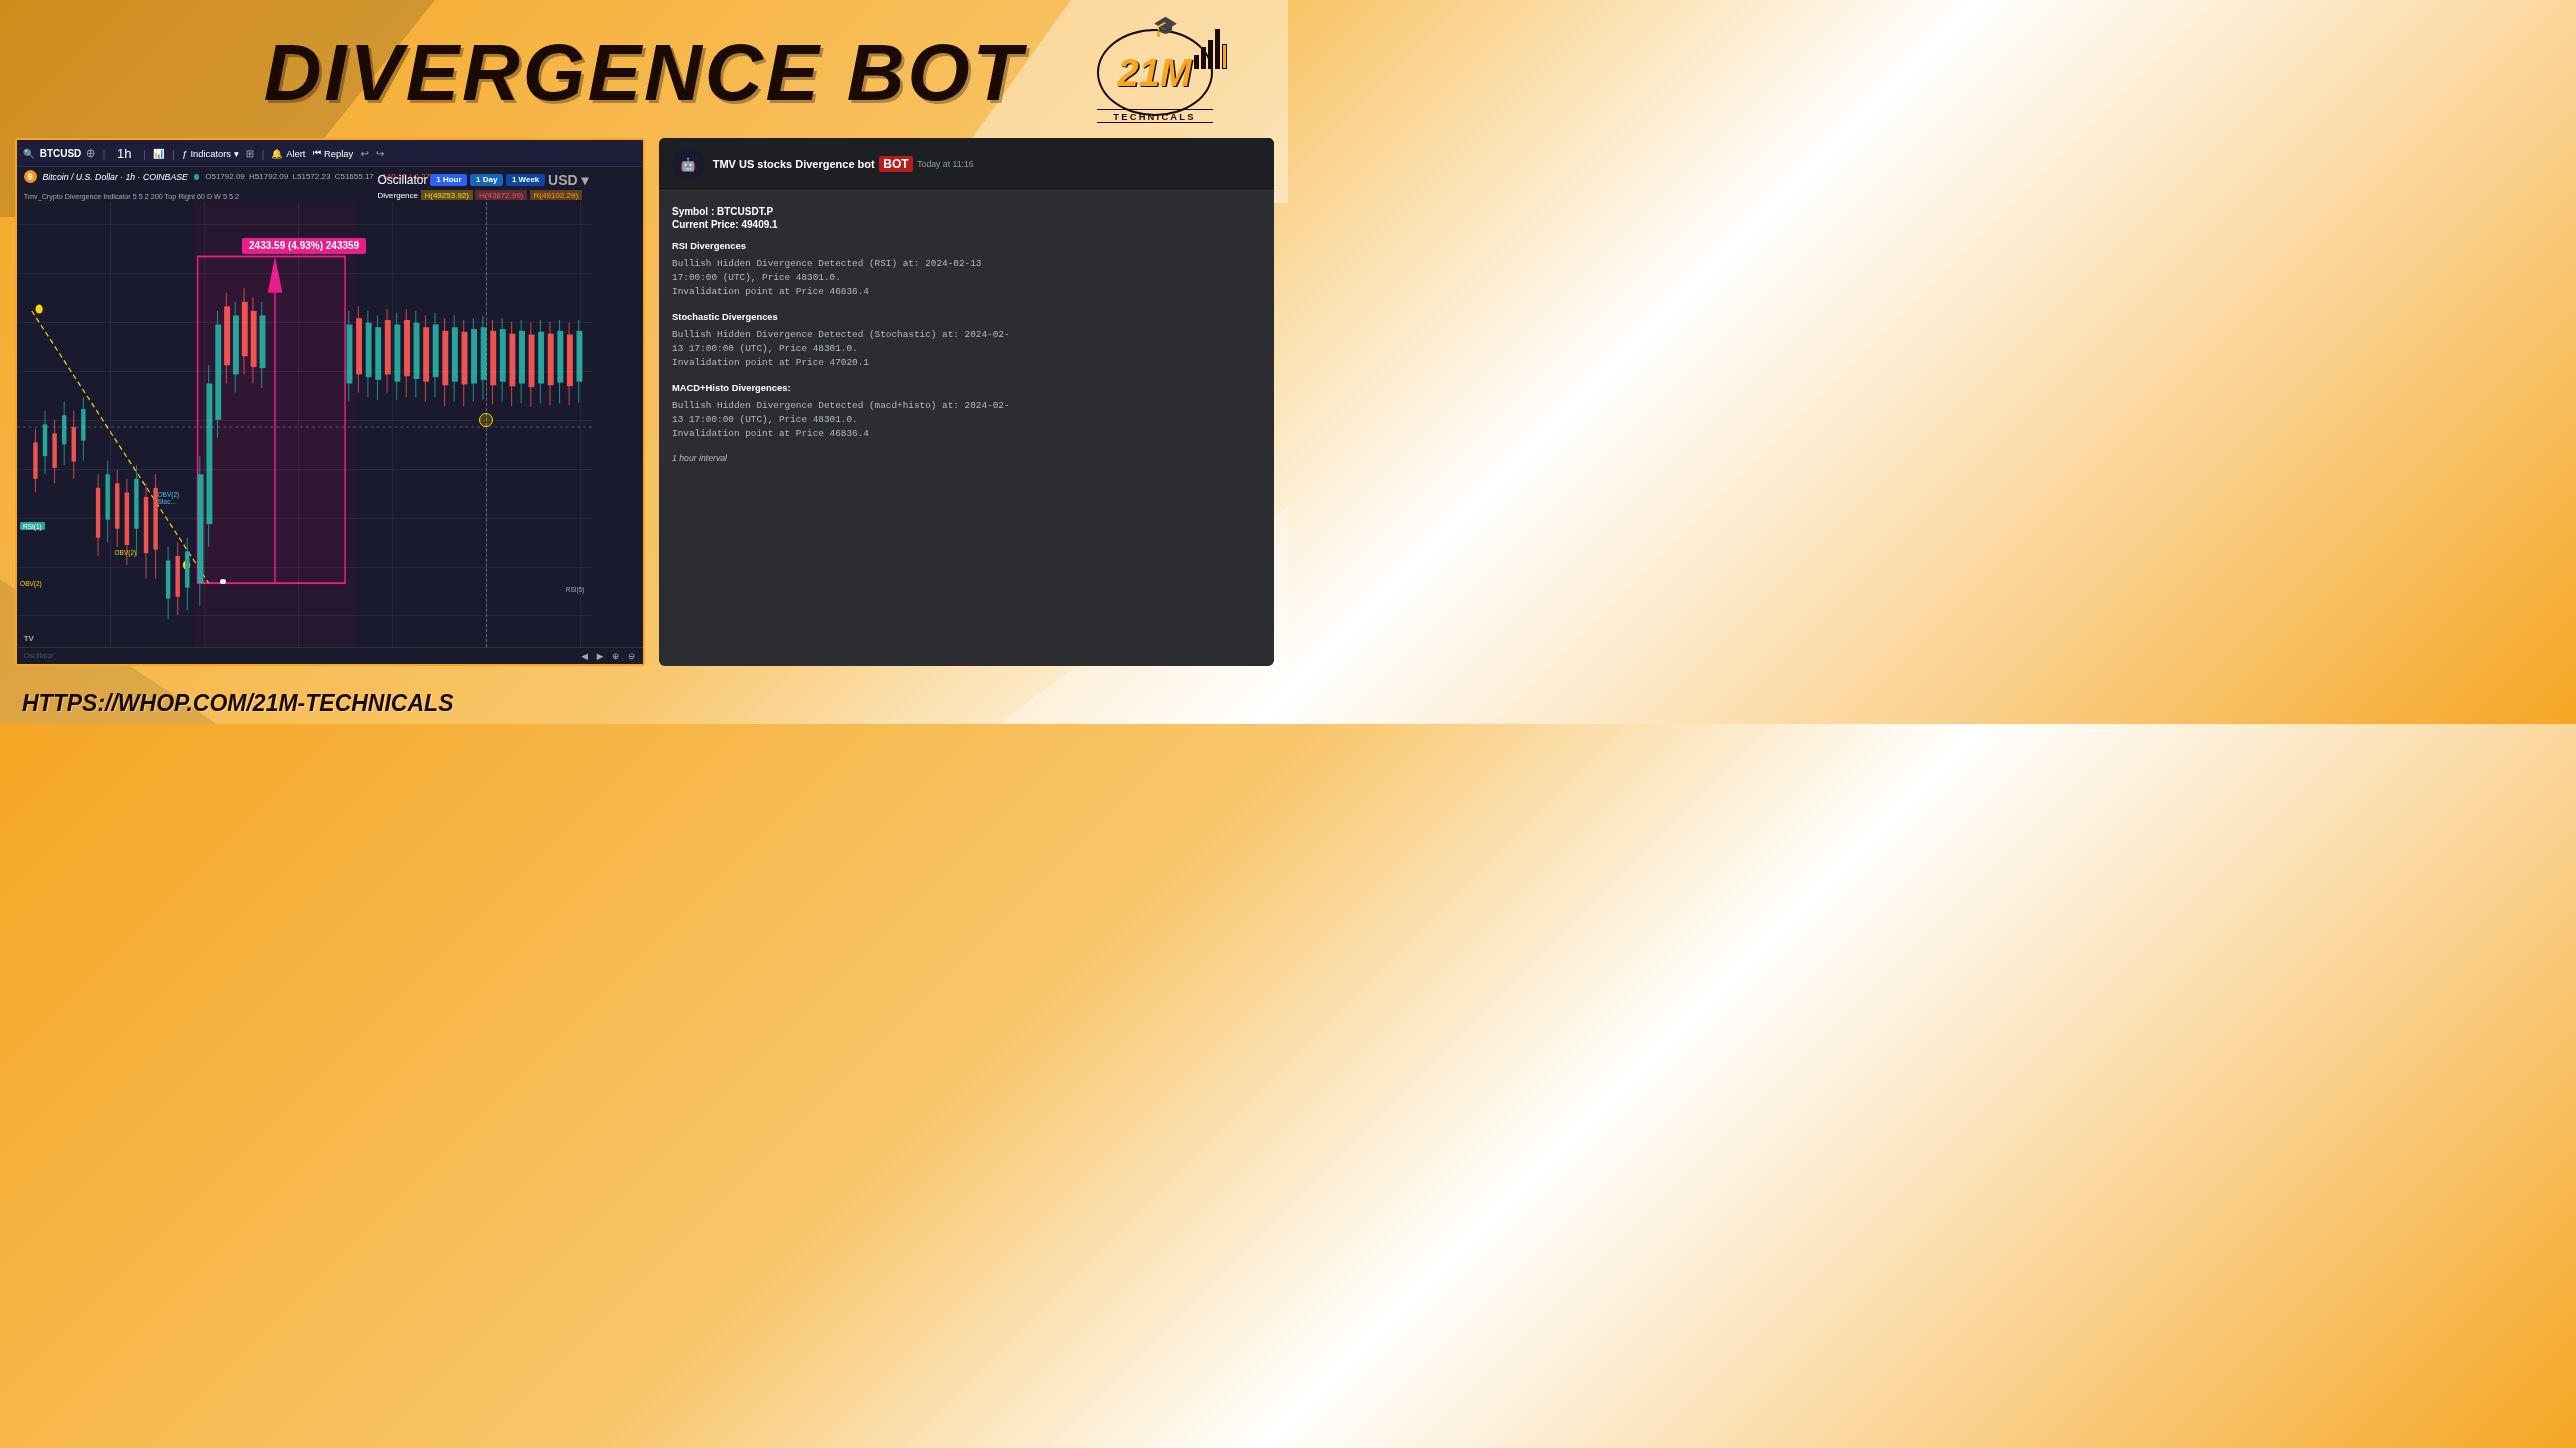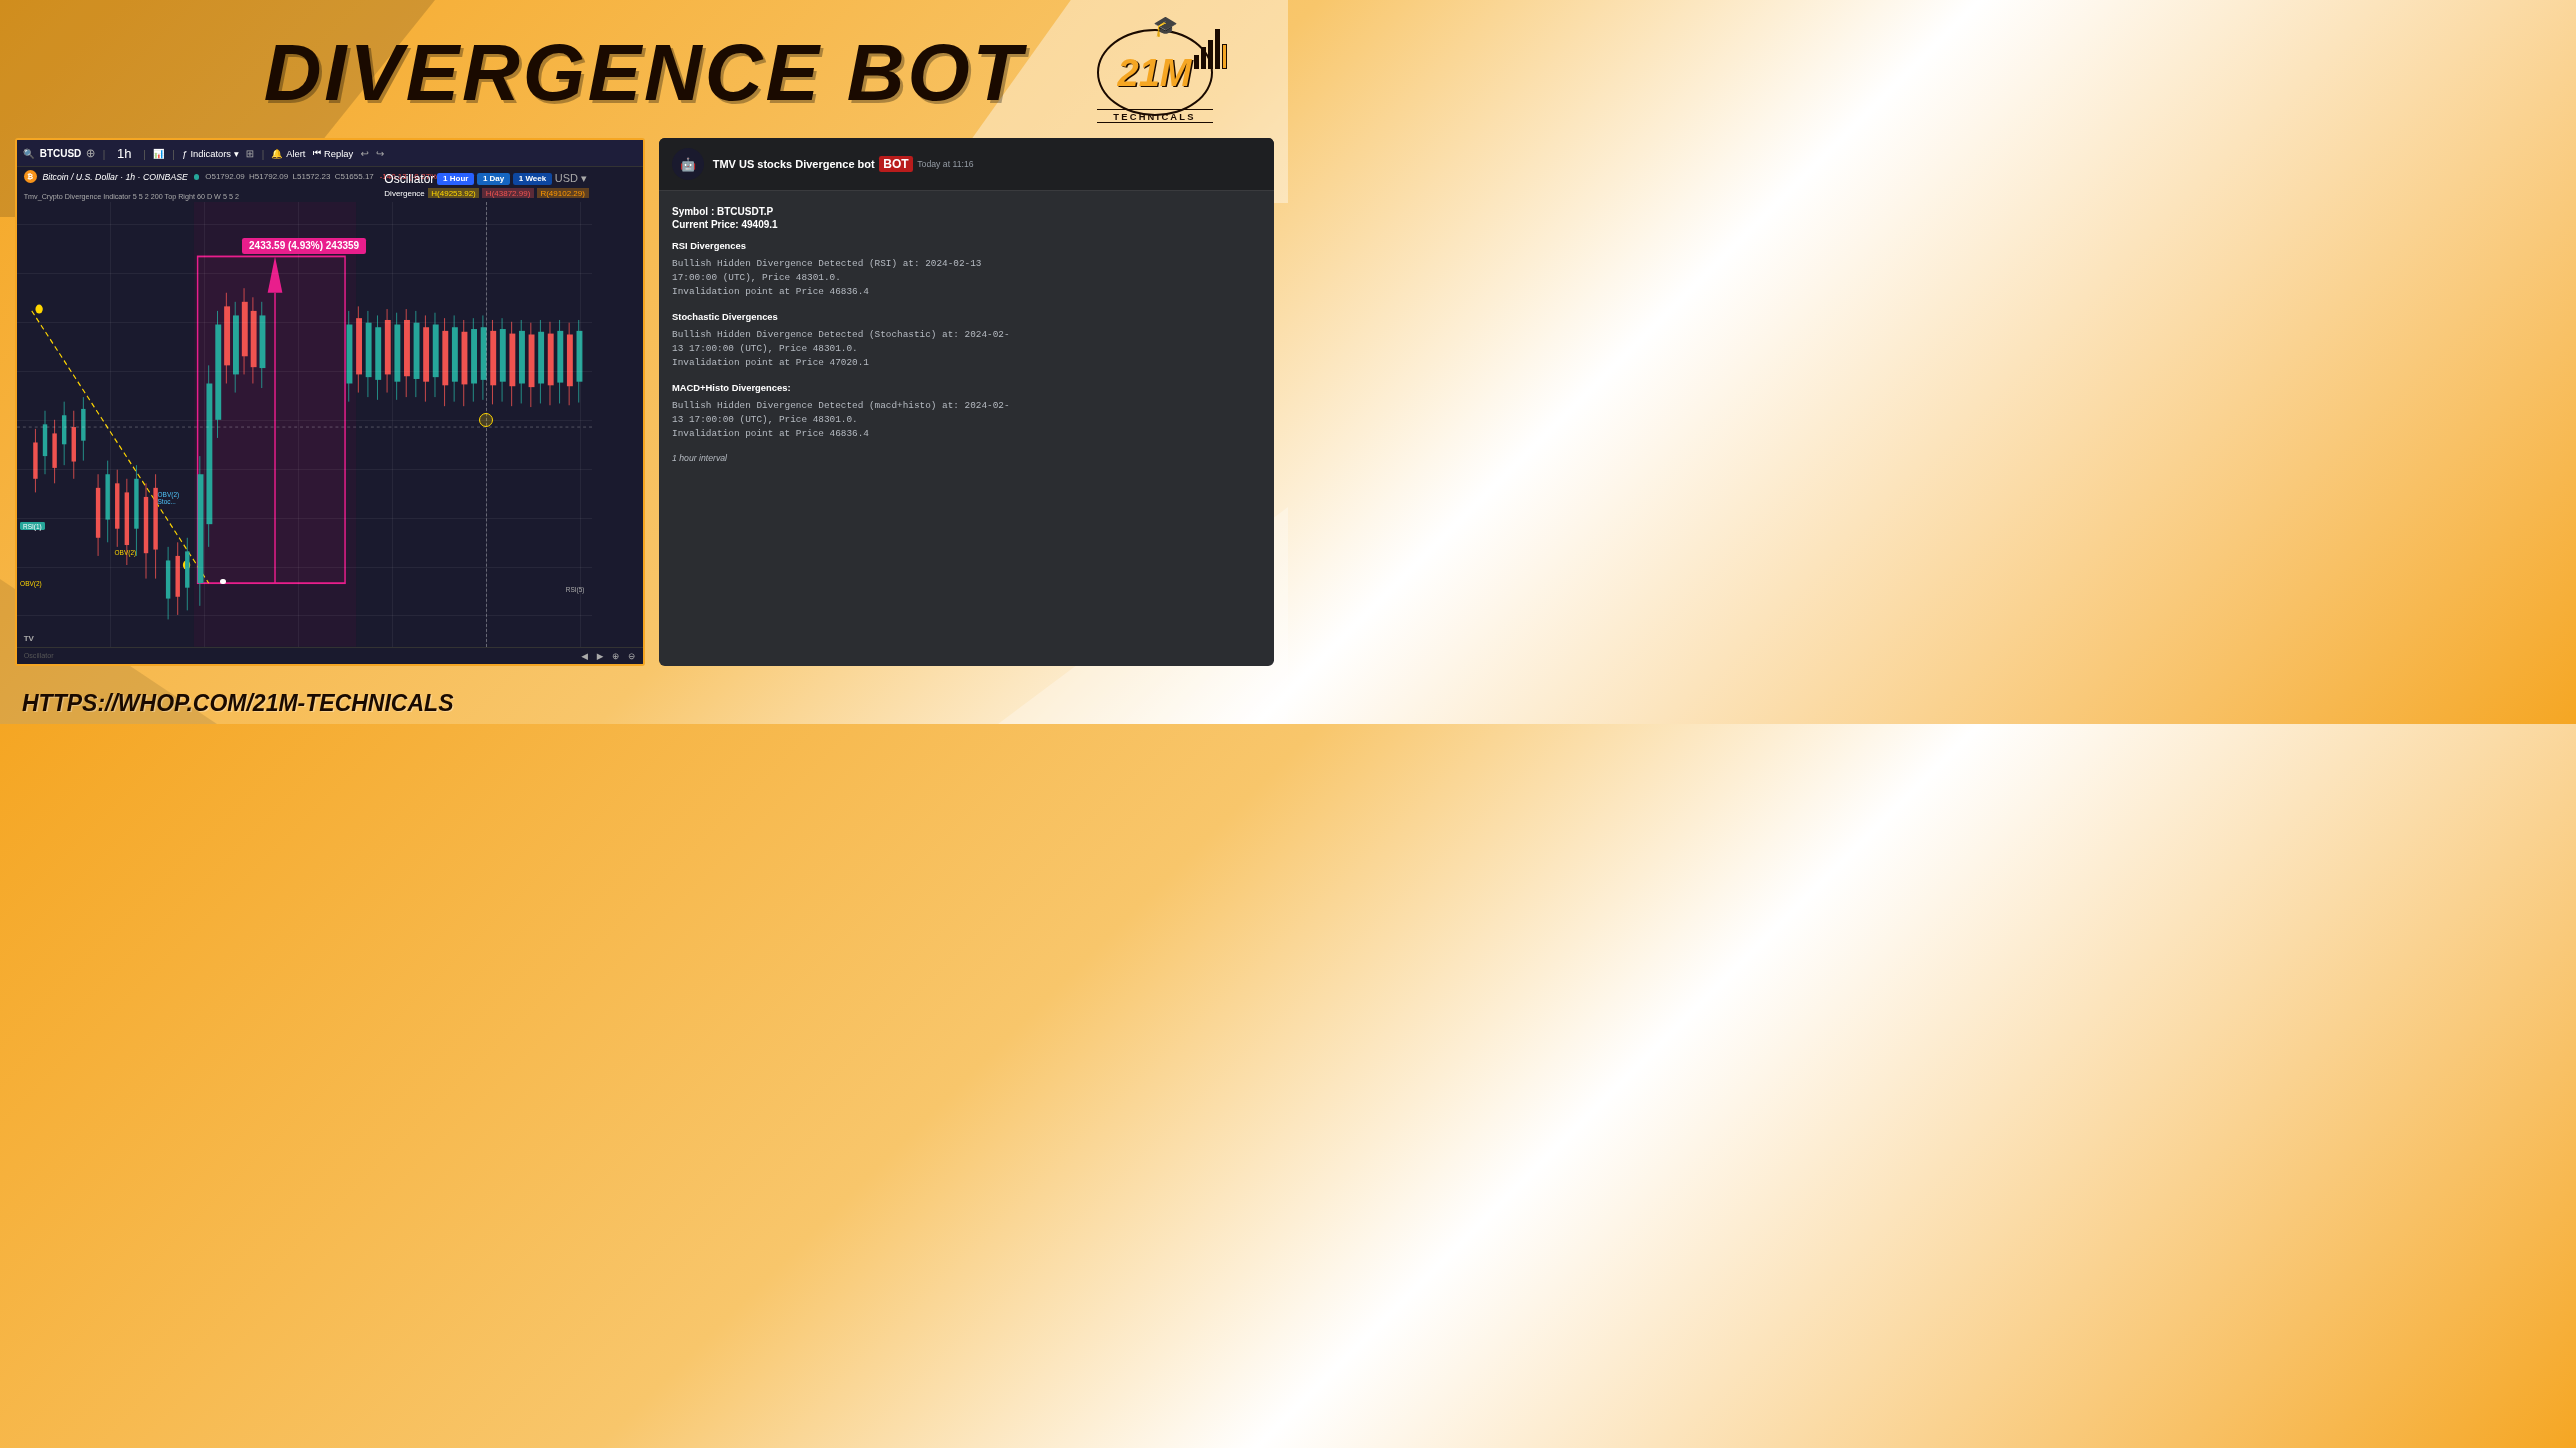--- a/index.html
+++ b/index.html
@@ -600,21 +600,21 @@
         <span class="ohlc-item">C51655.17</span>
       </div>
       <span class="price-change-neg">-140.13 (-0.27%)</span>
 
       <div class="osc-panel">
         <div class="osc-row">
           <span class="osc-label">Oscillator</span>
           <span class="osc-btn osc-btn-active">1 Hour</span>
           <span class="osc-btn osc-btn-blue">1 Day</span>
           <span class="osc-btn osc-btn-darker">1 Week</span>
-          <span style="color:#aaa;font-size:11px;">USD ▾</span>
+          <span style="color:#aaa;font-size:14px;font-weight:bold;">USD ▾</span>
         </div>
         <div class="osc-row">
           <span class="div-label">Divergence</span>
           <span class="div-val-yellow">H(49253.92)</span>
           <span class="div-val-red">H(43872.99)</span>
           <span class="div-val-orange">R(49102.29)</span>
         </div>
       </div>
     </div>
 

